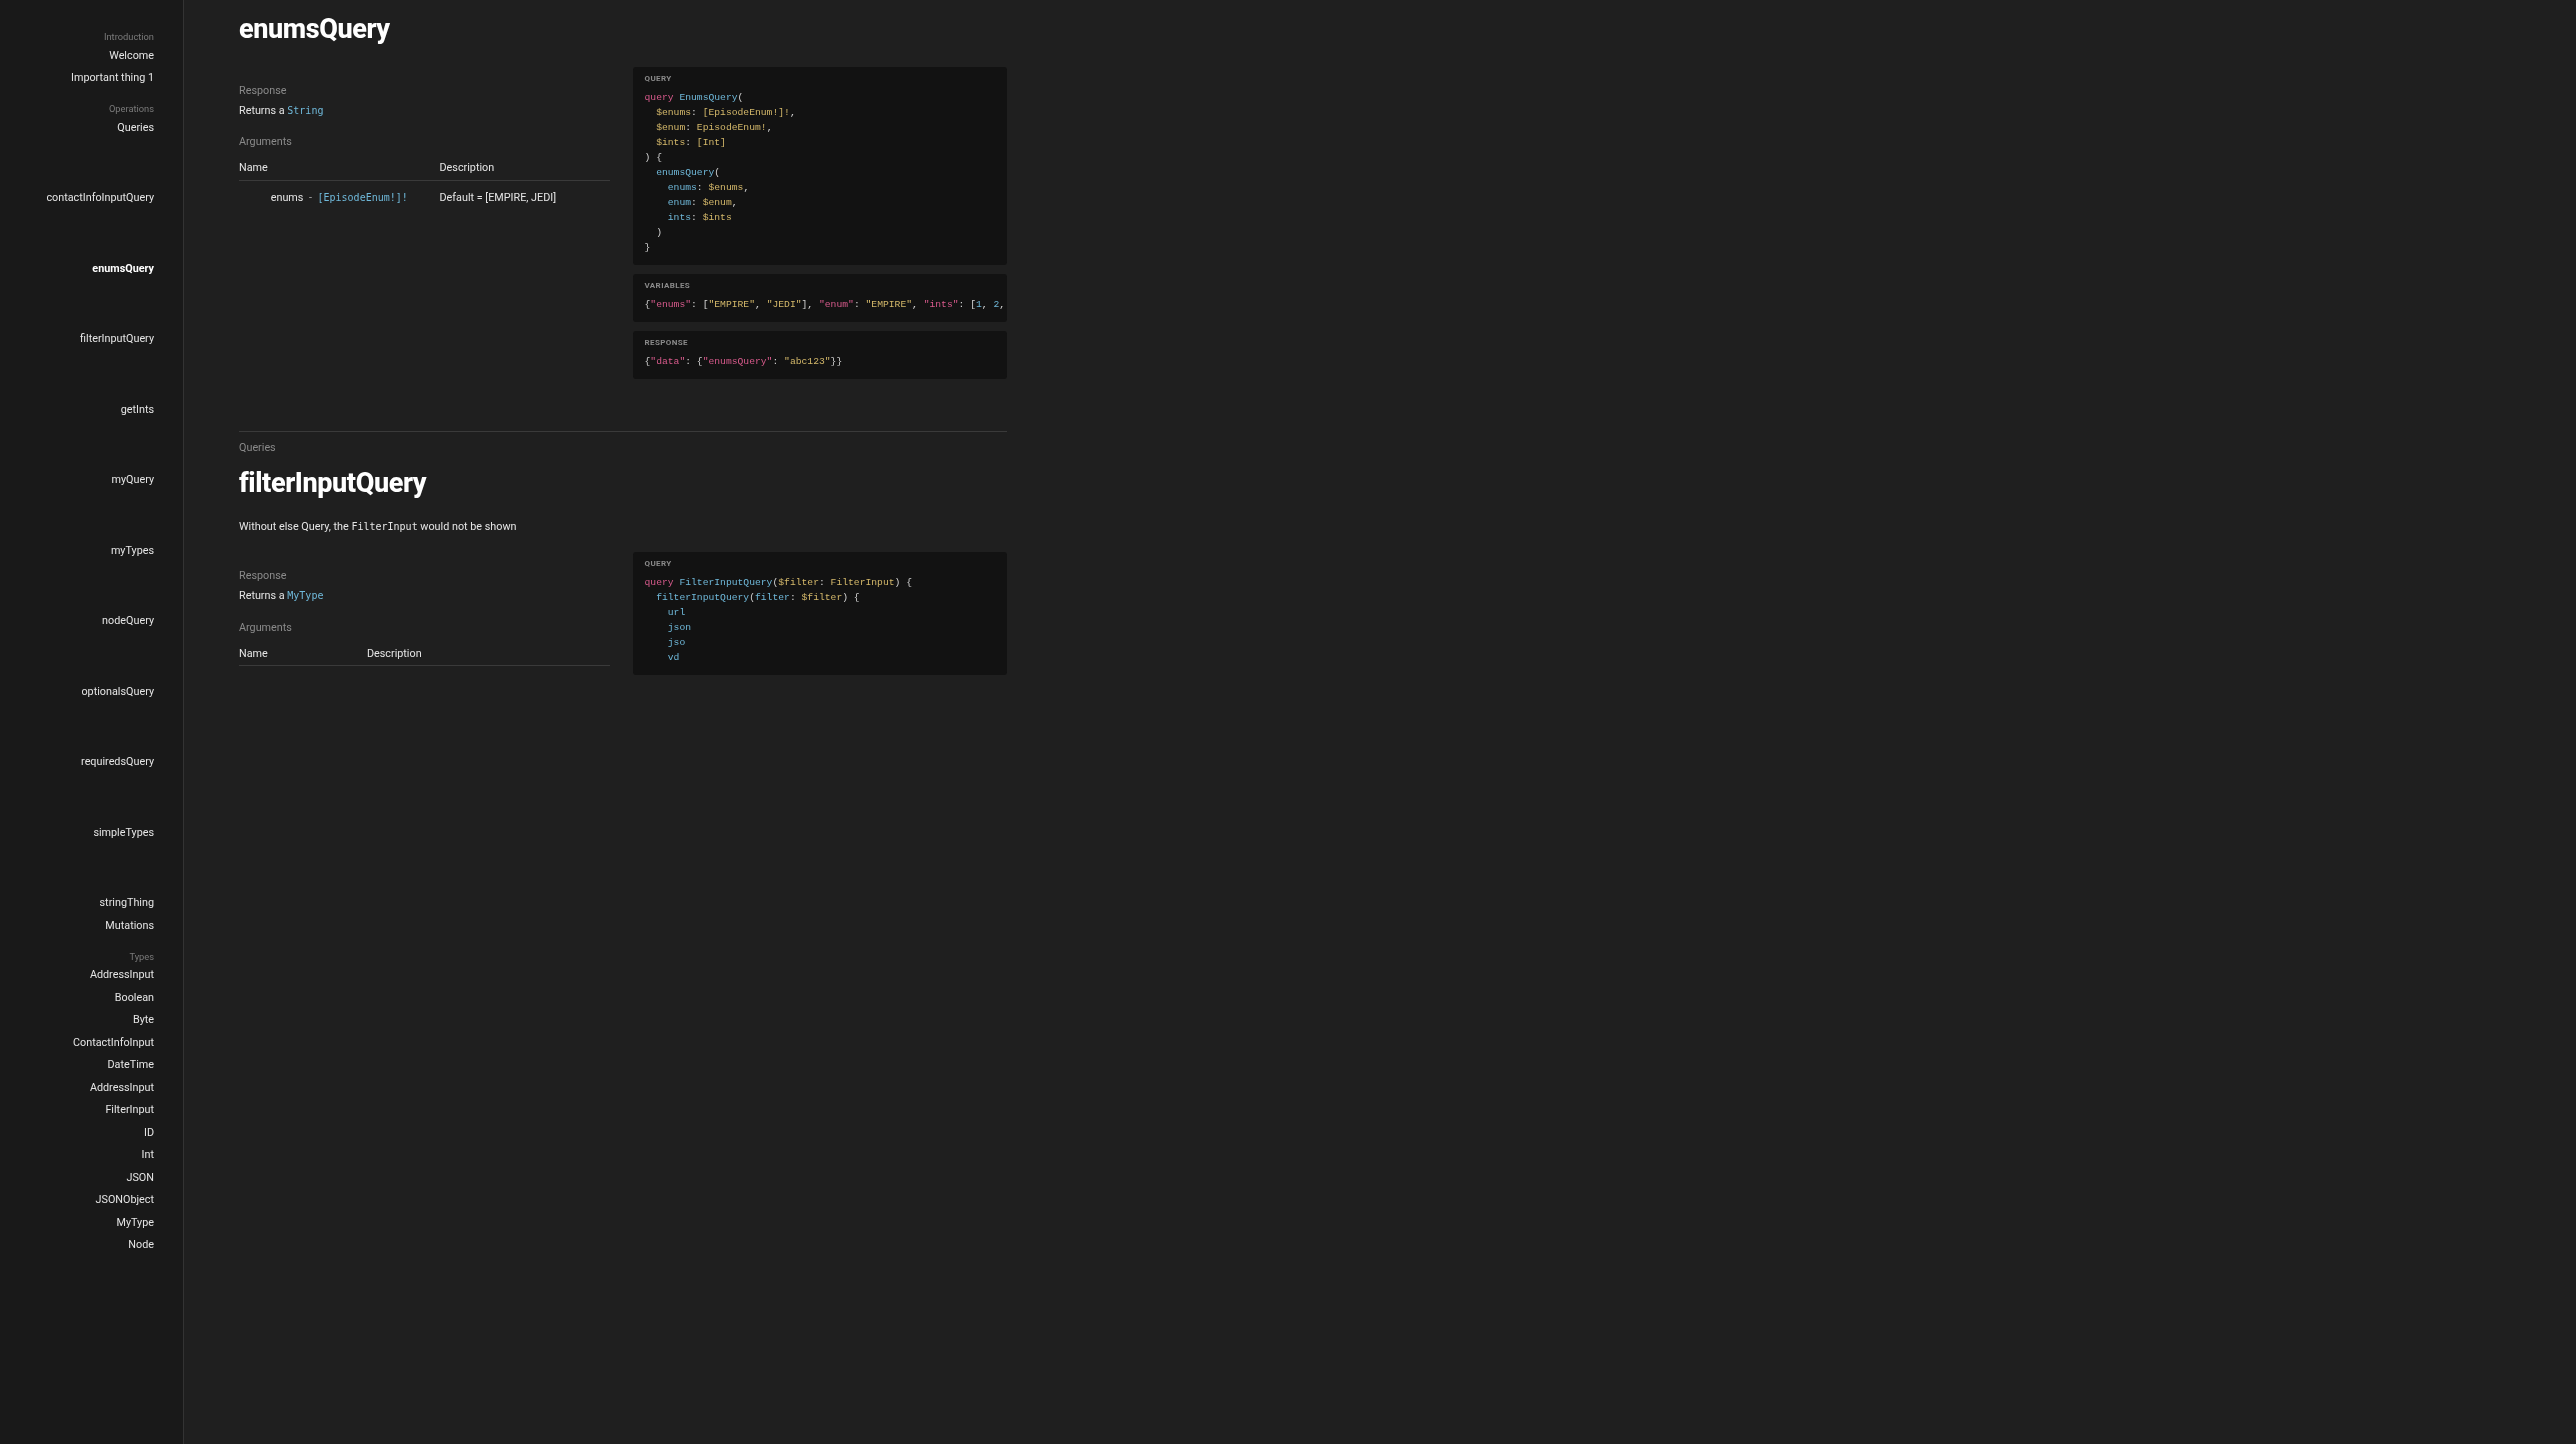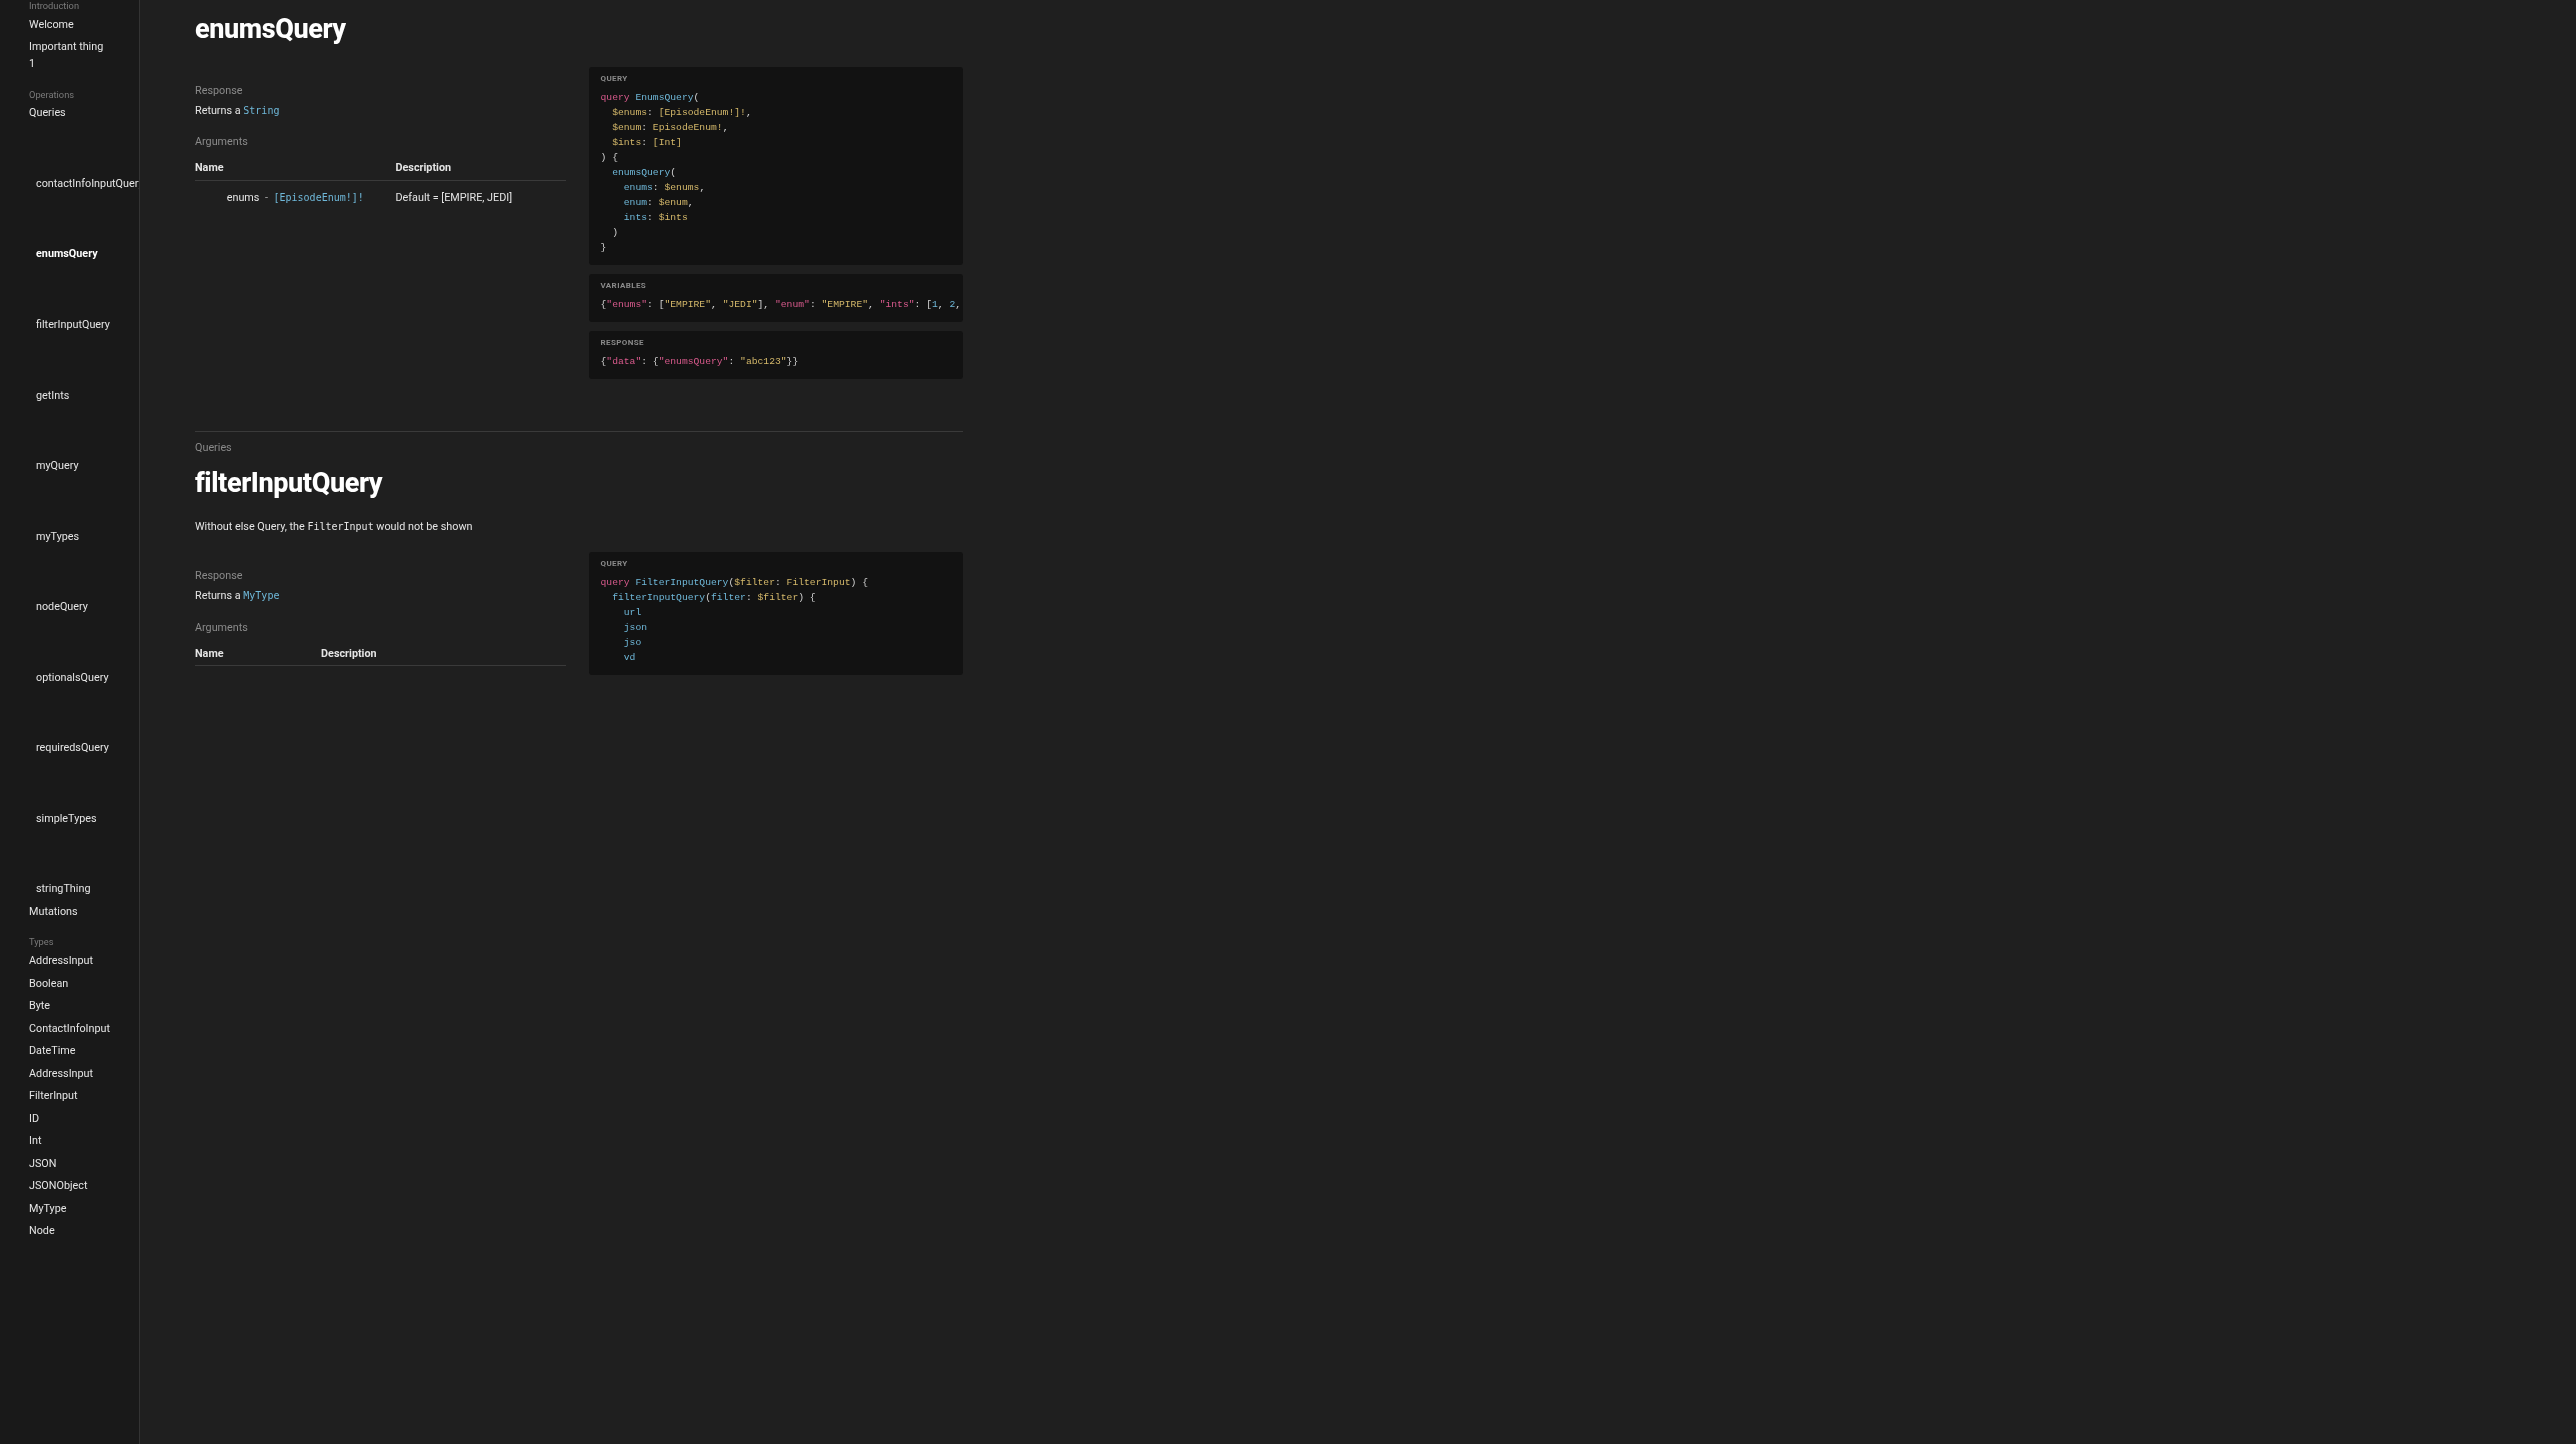--- a/index.html
+++ b/index.html
@@ -6,26 +6,27 @@
 html, body {
   background: #1f1f1f;
   color: #e5e5e5;
   font-family: -apple-system, BlinkMacSystemFont, "Segoe UI", Roboto, sans-serif;
   font-size: 11.5px;
   height: 100%;
   overflow: hidden;
 }
 .container { display: flex; height: 100vh; }
 .sidebar {
-  width: 140px;
+  width: 184px;
   background: #191919;
   border-right: 0.7px solid #333;
-  padding: 0 0;
+  padding: 31px 0;
   overflow-y: auto;
   flex-shrink: 0;
+  text-align: right;
 }
 .sidebar-section-title {
   color: #7a7a7a;
   font-size: 9.3px;
   padding: 0 29px;
   margin-top: 13px;
   margin-bottom: 2.9px;
 }
 .sidebar-section-title:first-child { margin-top: 0; }
 .sidebar-item {
@@ -71,21 +72,21 @@
 .type-link { color: #6fb8d9; font-family: "SFMono-Regular", Consolas, monospace; font-size: 10px; }
 .code-inline { font-family: "SFMono-Regular", Consolas, monospace; font-size: 10px; }
 
 table.args {
   width: 100%;
   border-collapse: collapse;
   font-size: 10.8px;
 }
 table.args th {
   text-align: left;
-  font-weight: 700;
+  font-weight: 400;
   color: #e5e5e5;
   padding: 5.8px 0;
   border-bottom: 0.7px solid #3a3a3a;
 }
 table.args td {
   padding: 8.6px 0;
   border-bottom: 0.7px solid #2e2e2e;
   vertical-align: middle;
   line-height: 1.5;
 }

